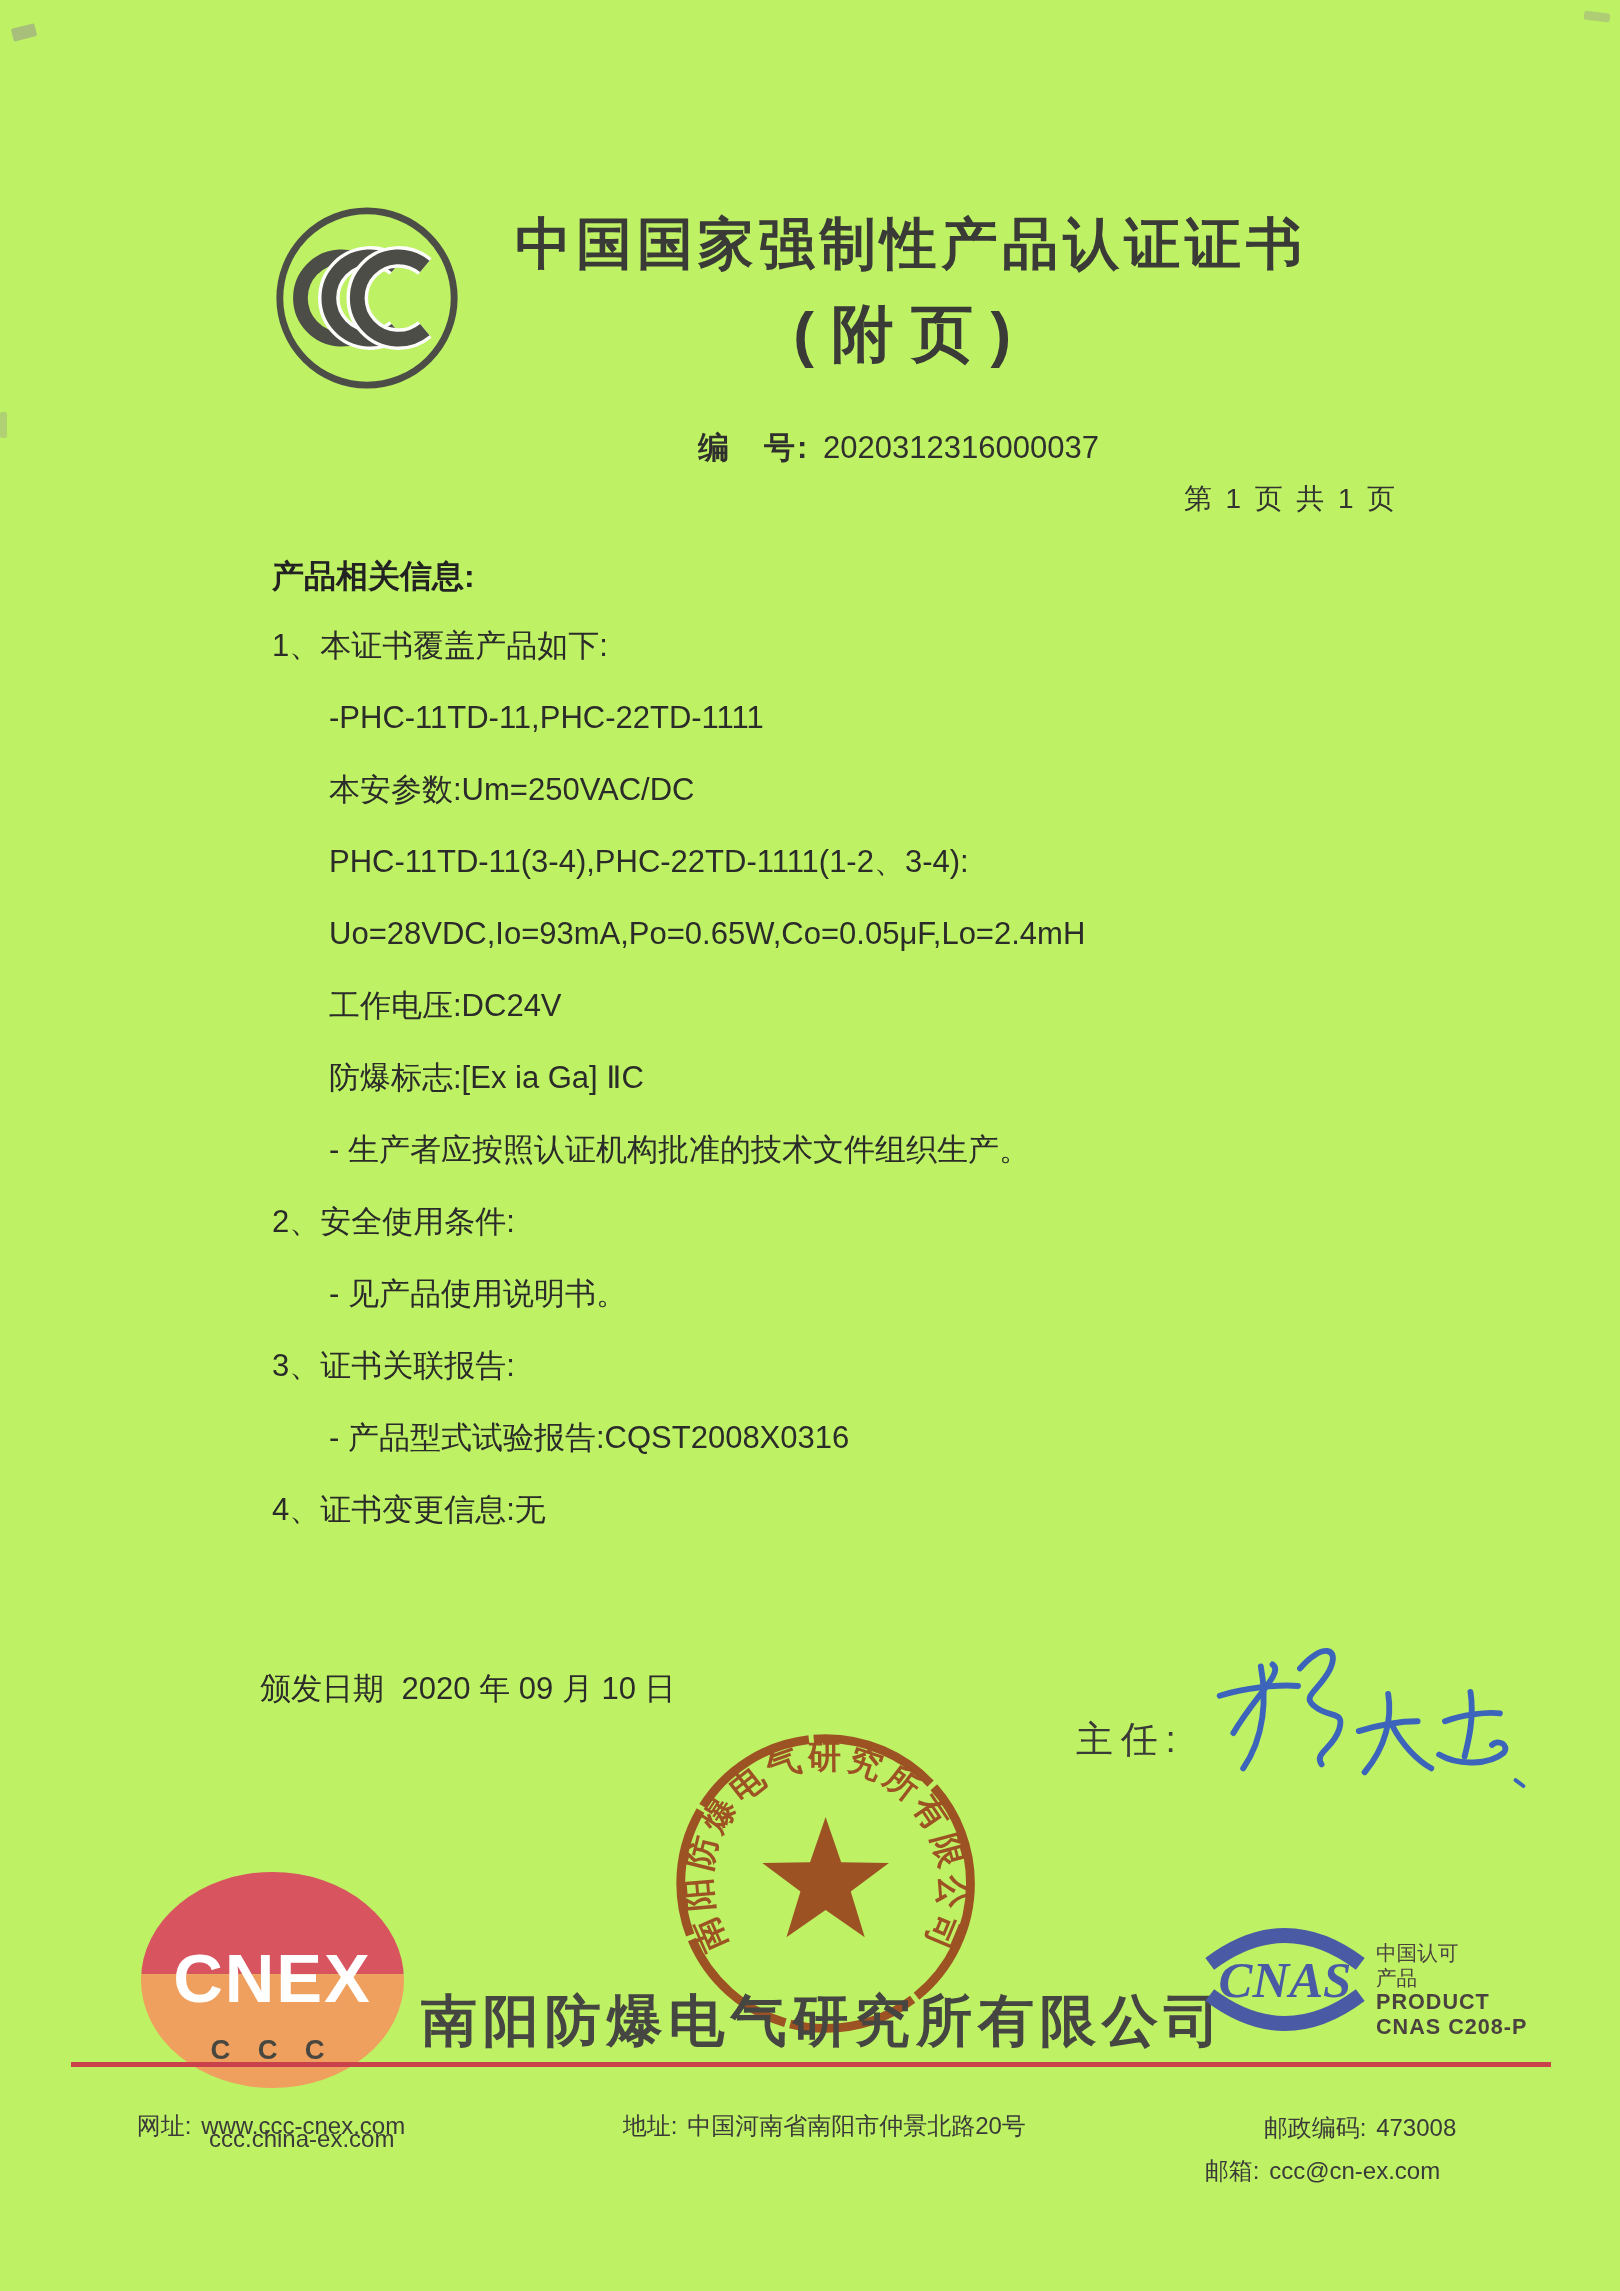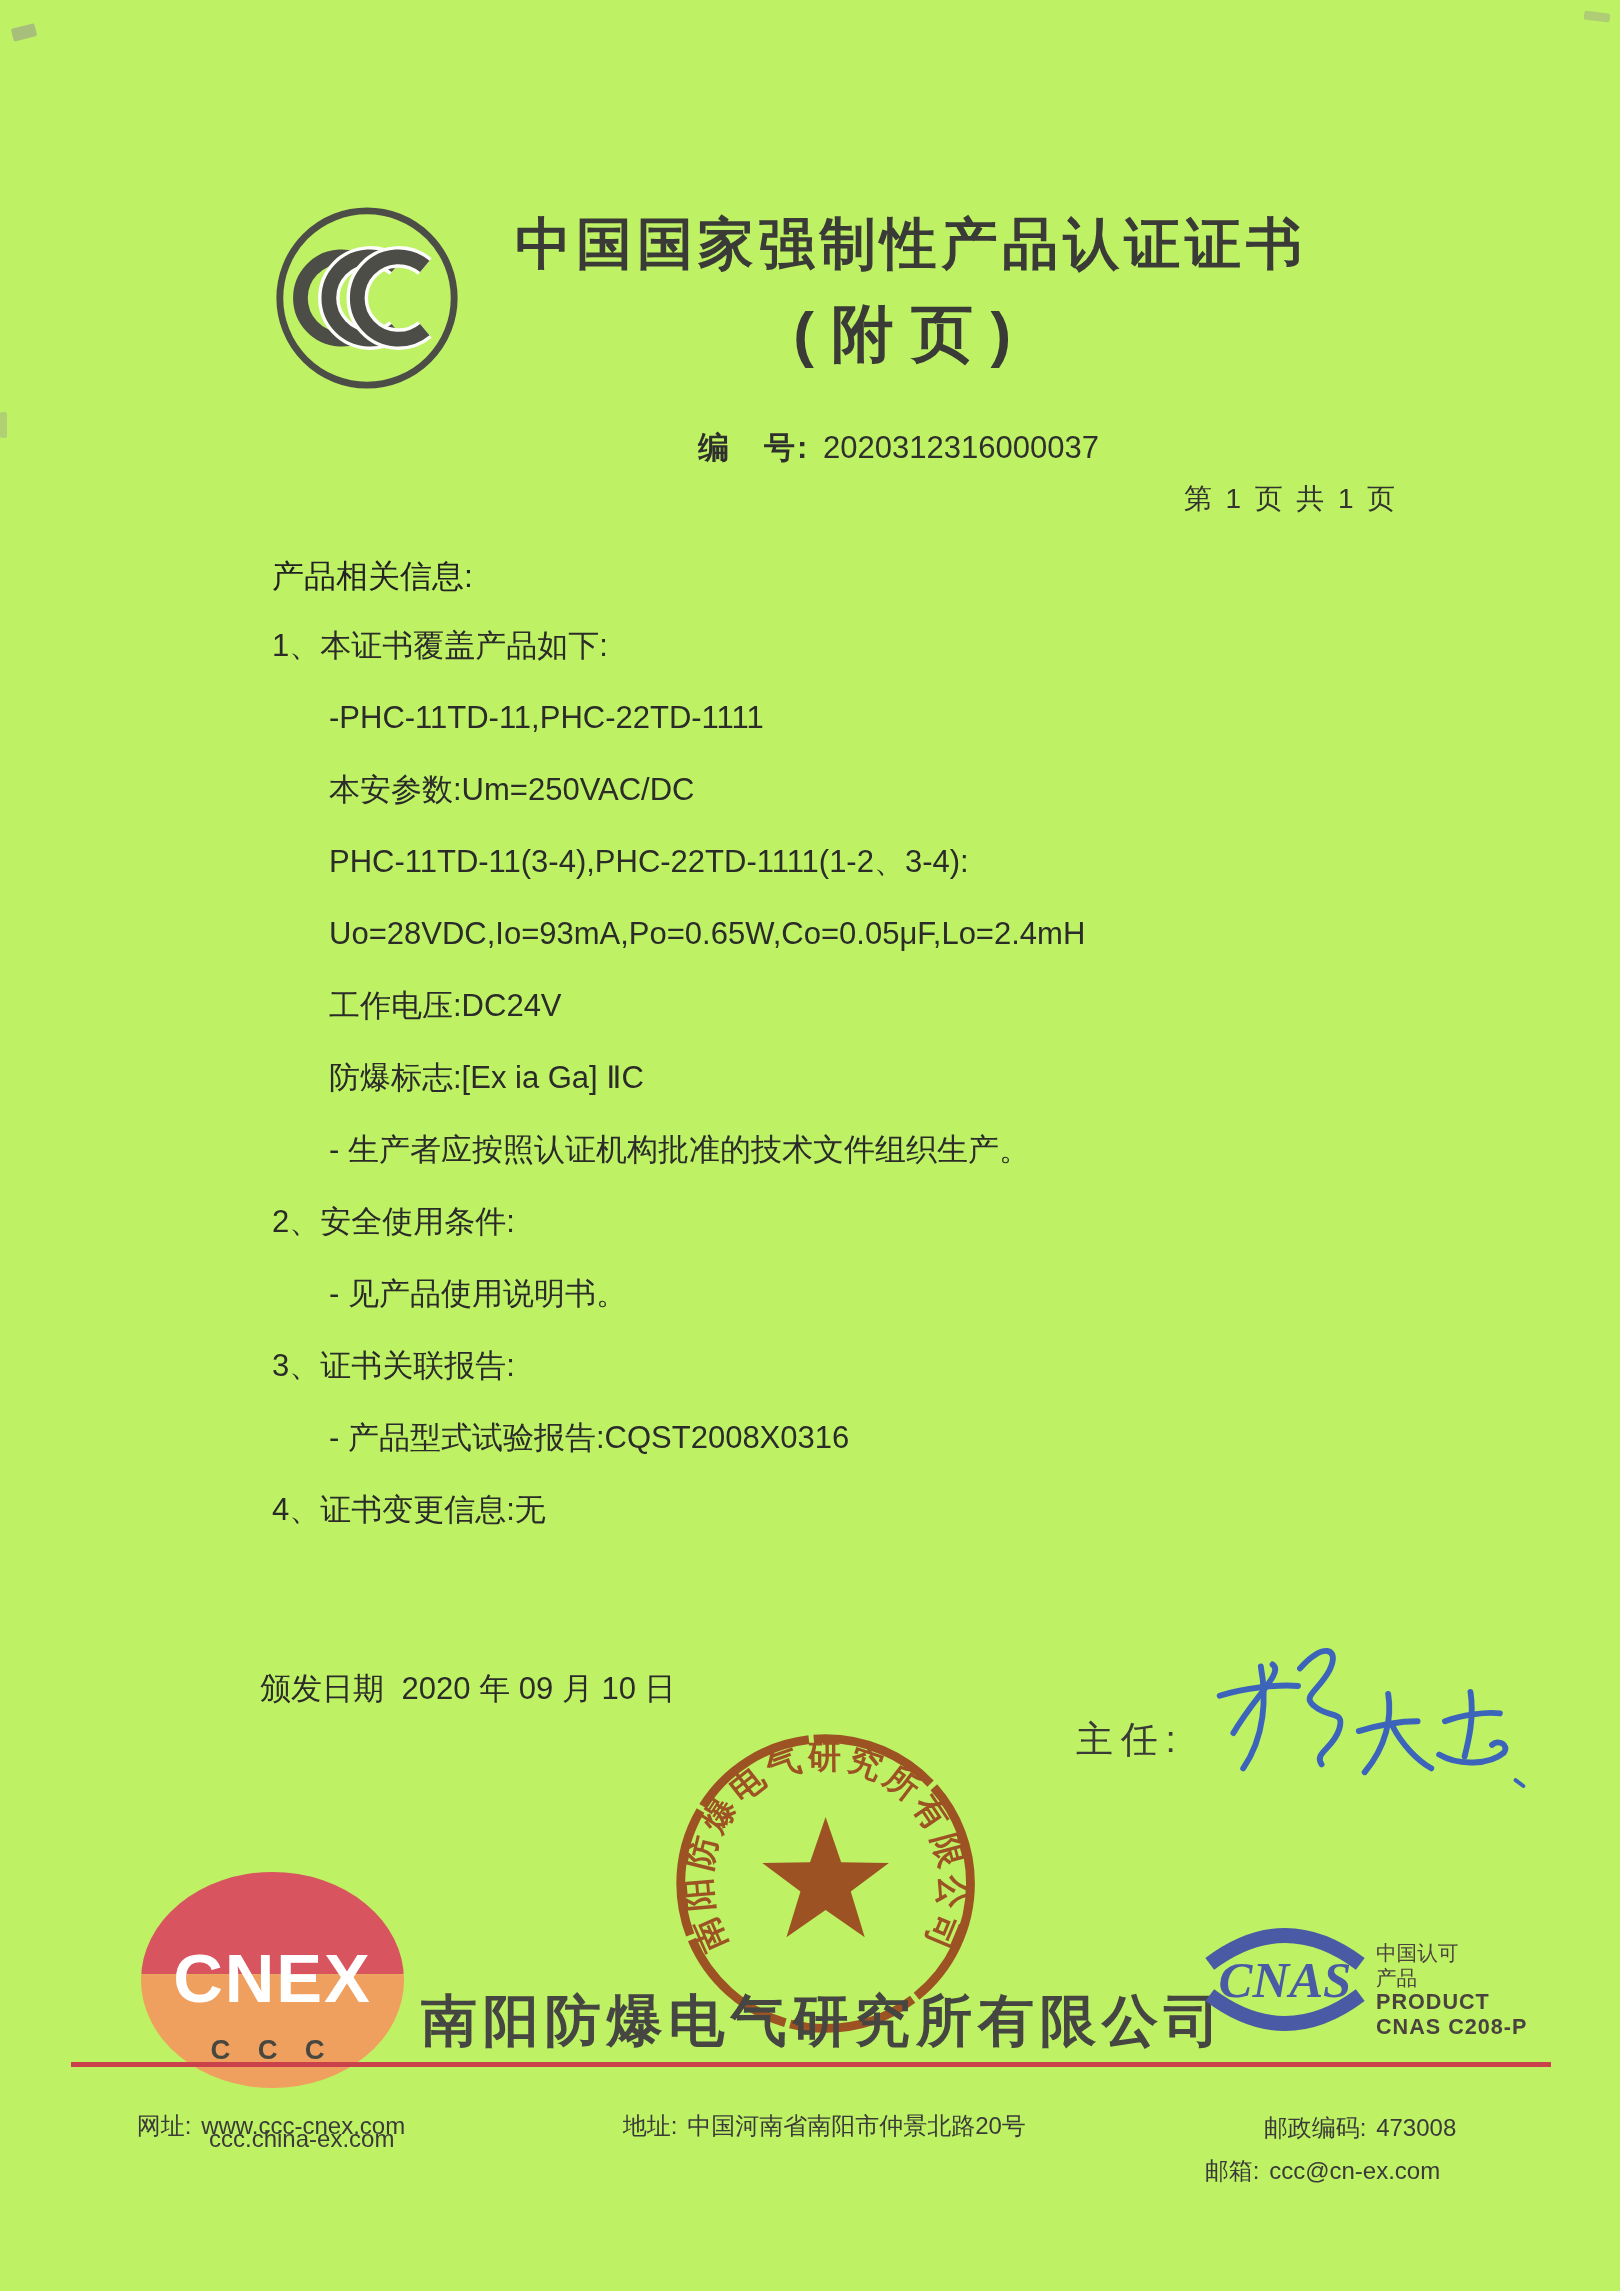--- a/index.html
+++ b/index.html
@@ -23,21 +23,21 @@
   .title-block{left:470px;top:212px;width:882px;text-align:center;color:#3a3a37;}
   .title-block h1{
     margin:0;font-size:56px;font-weight:700;letter-spacing:4.9px;line-height:1.15;
   }
   .subtitle{margin-top:15.7px;font-size:62px;font-weight:700;letter-spacing:17.6px;}
   .serial-line{left:698px;top:427px;font-size:31px;color:#2f2f2d;}
   .serial-label{font-weight:700;letter-spacing:2px;margin-right:13.7px;}
   .page-info{left:1184px;top:480px;font-size:28px;letter-spacing:2.9px;color:#33332f;}
 
   
-  .section-title{left:272px;top:555px;font-size:32px;font-weight:400;color:#222;}
+  .section-title{left:272px;top:555px;font-size:32px;font-weight:700;color:#222;}
   .body-lines{left:272px;top:610px;width:1176px;font-size:31px;color:#2b2b29;}
   .bline{line-height:72px;white-space:pre;}
   .bline.lvl1{padding-left:57px;}
 
   .issue-date{left:260px;top:1668px;font-size:31px;color:#2b2b29;}
   .issue-date .lbl{margin-right:17.6px;}
   .director{left:1076px;top:1715px;font-size:37px;letter-spacing:7.8px;color:#3a3a37;font-weight:500;}
   .signature{left:1204px;top:1635px;width:338px;height:201px;}
 
   

